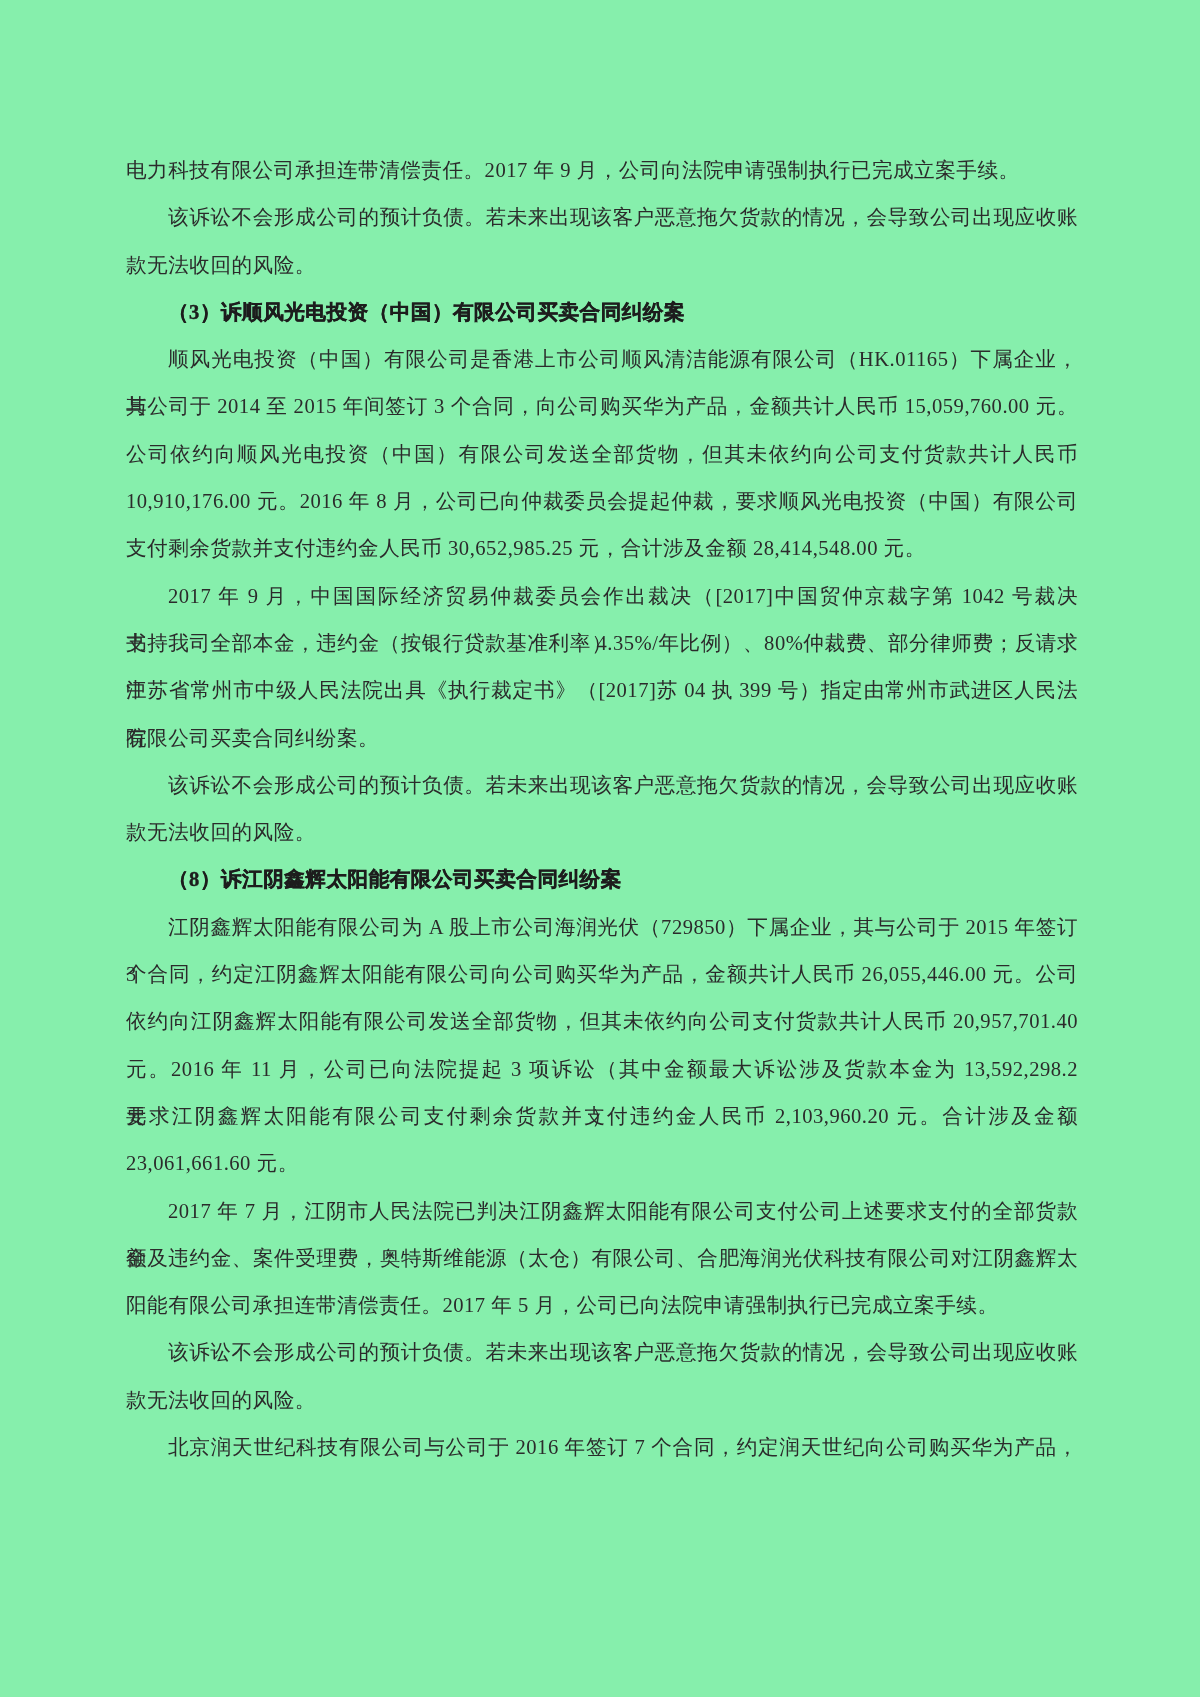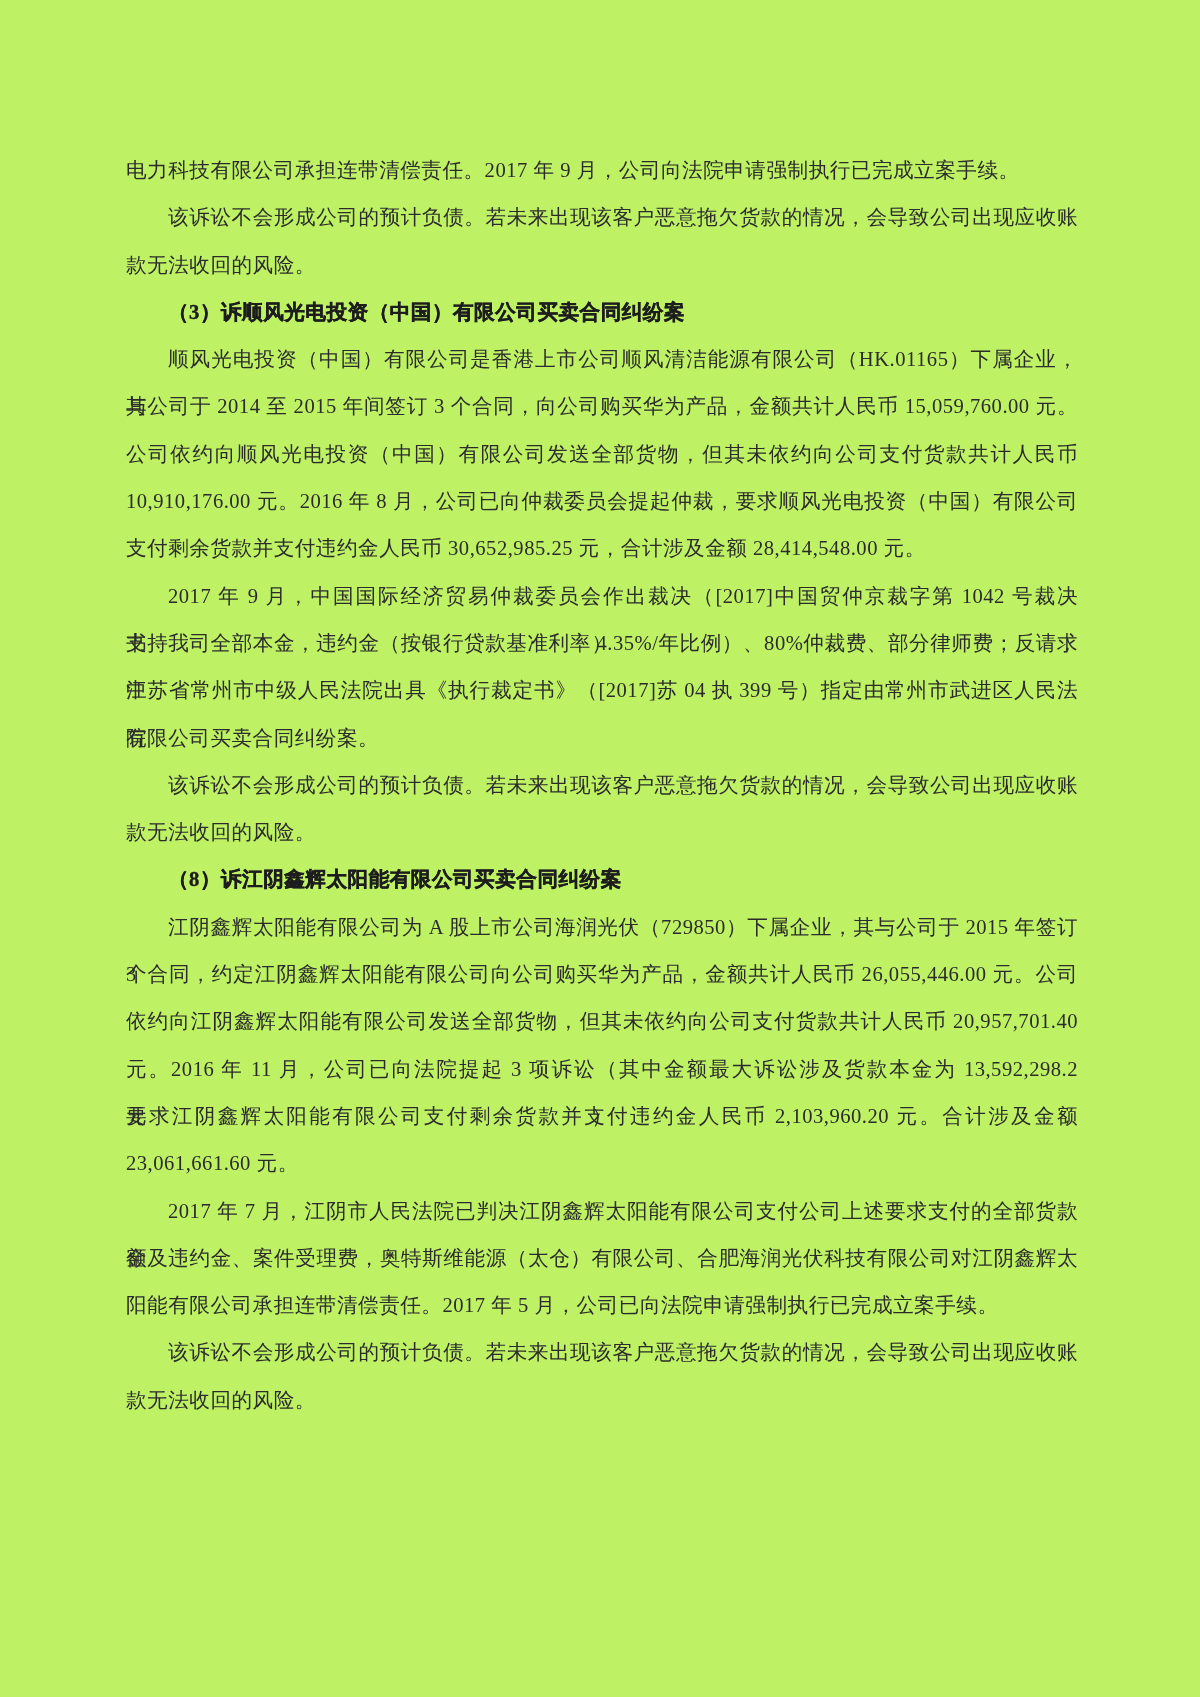--- a/index.html
+++ b/index.html
@@ -42,21 +42,21 @@
   }
   .line.heading {
     font-weight: 700;
     color: #1d1d1d;
     -webkit-text-stroke: 0.4px #1d1d1d;
   }
 </style>
 </head>
 <body>
 
-<div class="page" style="background: #bef264; text-decoration: underline;">
+<div class="page" style="background: #86efac; text-decoration: underline;">
   <div class="content" style="color: rgb(43, 43, 43);">
       <div class="line body">电力科技有限公司承担连带清偿责任。2017 年 9 月，公司向法院申请强制执行已完成立案手续。</div>
       <div class="line body indent fill">该诉讼不会形成公司的预计负债。若未来出现该客户恶意拖欠货款的情况，会导致公司出现应收账</div>
       <div class="line body">款无法收回的风险。</div>
       <div class="line heading indent">（3）诉顺风光电投资（中国）有限公司买卖合同纠纷案</div>
       <div class="line body indent fill">顺风光电投资（中国）有限公司是香港上市公司顺风清洁能源有限公司（HK.01165）下属企业，其</div>
       <div class="line body fill">与公司于 2014 至 2015 年间签订 3 个合同，向公司购买华为产品，金额共计人民币 15,059,760.00 元。</div>
       <div class="line body fill">公司依约向顺风光电投资（中国）有限公司发送全部货物，但其未依约向公司支付货款共计人民币</div>
       <div class="line body fill">10,910,176.00 元。2016 年 8 月，公司已向仲裁委员会提起仲裁，要求顺风光电投资（中国）有限公司</div>
       <div class="line body">支付剩余货款并支付违约金人民币 30,652,985.25 元，合计涉及金额 28,414,548.00 元。</div>
@@ -71,14 +71,15 @@
       <div class="line body fill">个合同，约定江阴鑫辉太阳能有限公司向公司购买华为产品，金额共计人民币 26,055,446.00 元。公司</div>
       <div class="line body fill">依约向江阴鑫辉太阳能有限公司发送全部货物，但其未依约向公司支付货款共计人民币 20,957,701.40</div>
       <div class="line body fill">元。2016 年 11 月，公司已向法院提起 3 项诉讼（其中金额最大诉讼涉及货款本金为 13,592,298.2 元），</div>
       <div class="line body fill">要求江阴鑫辉太阳能有限公司支付剩余货款并支付违约金人民币 2,103,960.20 元。合计涉及金额</div>
       <div class="line body">23,061,661.60 元。</div>
       <div class="line body indent fill">2017 年 7 月，江阴市人民法院已判决江阴鑫辉太阳能有限公司支付公司上述要求支付的全部货款金</div>
       <div class="line body fill">额及违约金、案件受理费，奥特斯维能源（太仓）有限公司、合肥海润光伏科技有限公司对江阴鑫辉太</div>
       <div class="line body">阳能有限公司承担连带清偿责任。2017 年 5 月，公司已向法院申请强制执行已完成立案手续。</div>
       <div class="line body indent fill">该诉讼不会形成公司的预计负债。若未来出现该客户恶意拖欠货款的情况，会导致公司出现应收账</div>
       <div class="line body">款无法收回的风险。</div>
+      <div class="line body indent fill">北京润天世纪科技有限公司与公司于 2016 年签订 7 个合同，约定润天世纪向公司购买华为产品，</div>
     </div>
 </div>
 
 </body></html>

